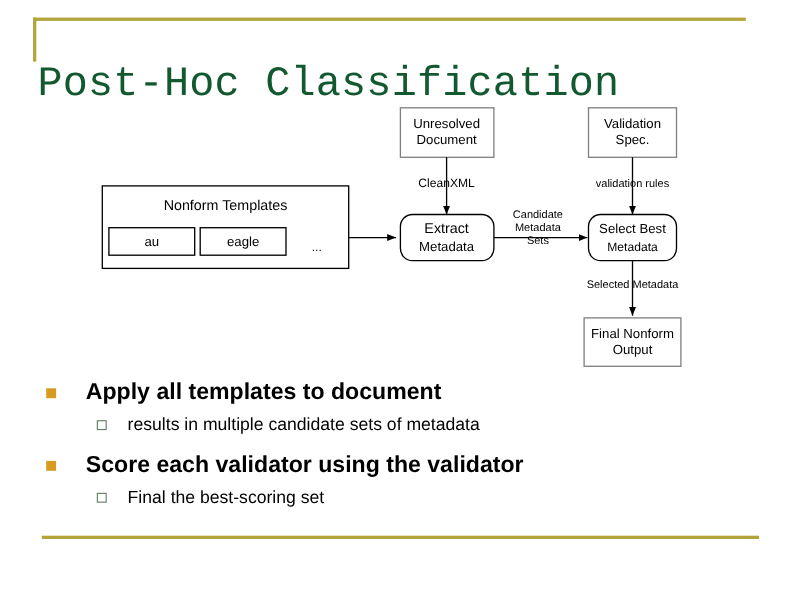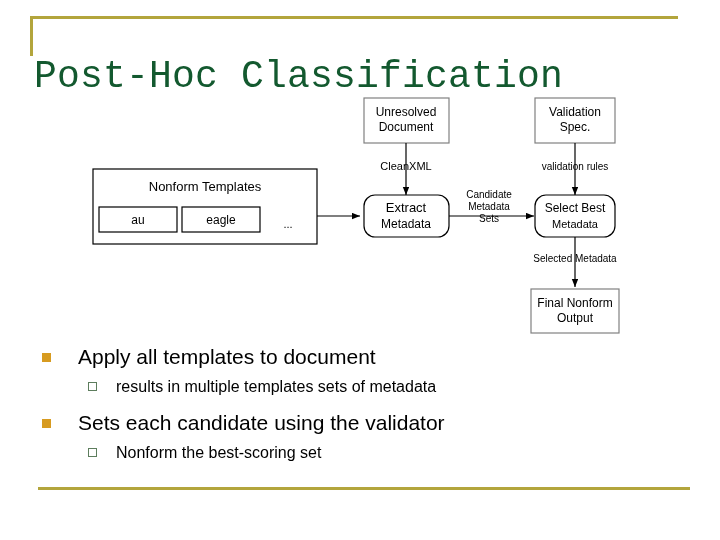--- a/index.html
+++ b/index.html
@@ -73,20 +73,21 @@
     width: 650px;
   }
   .bullet-l1 {
     position: relative;
     padding-left: 44px;
     font-size: 21px;
     line-height: 26px;
     color: #000000;
     margin-bottom: 6px;
     white-space: nowrap;
+    font-weight: bold;
   }
   .bullet-l1 .marker {
     position: absolute;
     left: 8px;
     top: 9px;
     width: 9px;
     height: 9px;
     background: #d79b20;
   }
   .bullet-l2 {
@@ -172,23 +173,23 @@
 </svg>
 </div>
 
 <div class="bullets">
   <div class="bullet-l1">
     <span class="marker"></span>
     <span>Apply all templates to document</span>
   </div>
   <div class="bullet-l2">
     <span class="marker"></span>
-    <span>results in multiple templates sets of metadata</span>
+    <span>results in multiple candidate sets of metadata</span>
   </div>
   <div class="bullet-l1">
     <span class="marker"></span>
-    <span>Sets each candidate using the validator</span>
+    <span>Score each validator using the validator</span>
   </div>
   <div class="bullet-l2">
     <span class="marker"></span>
-    <span>Nonform the best-scoring set</span>
+    <span>Final the best-scoring set</span>
   </div>
 </div>
 
 </body></html>

